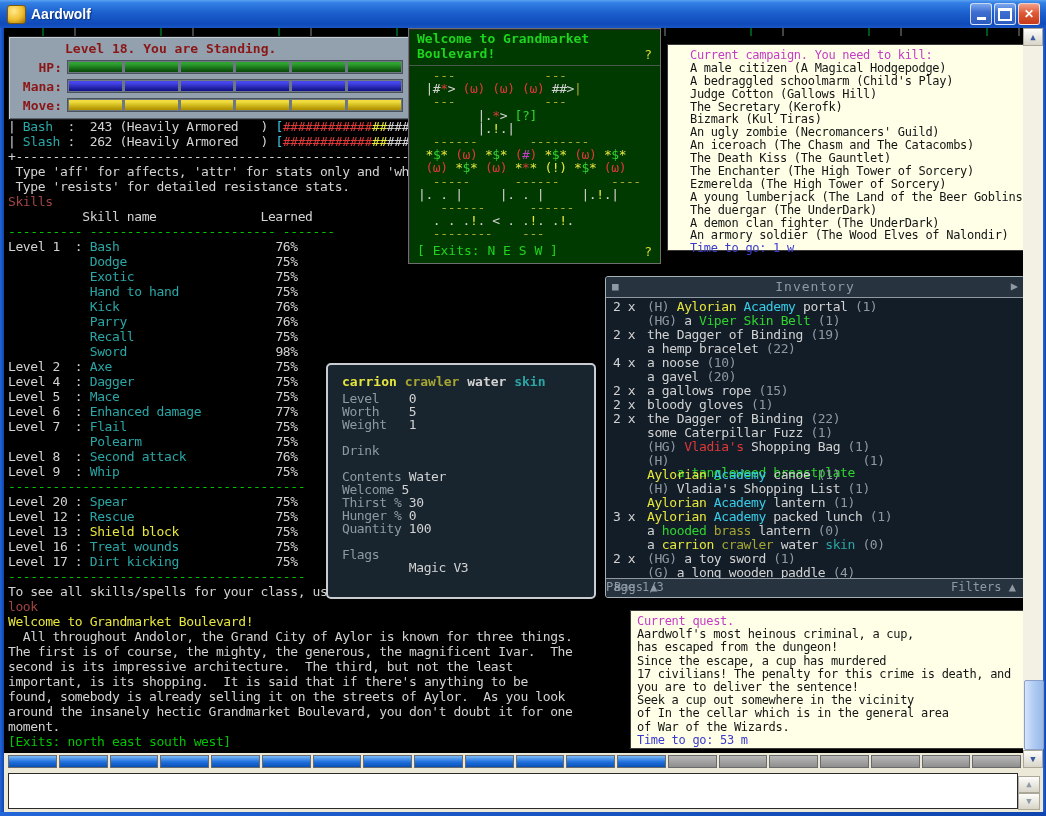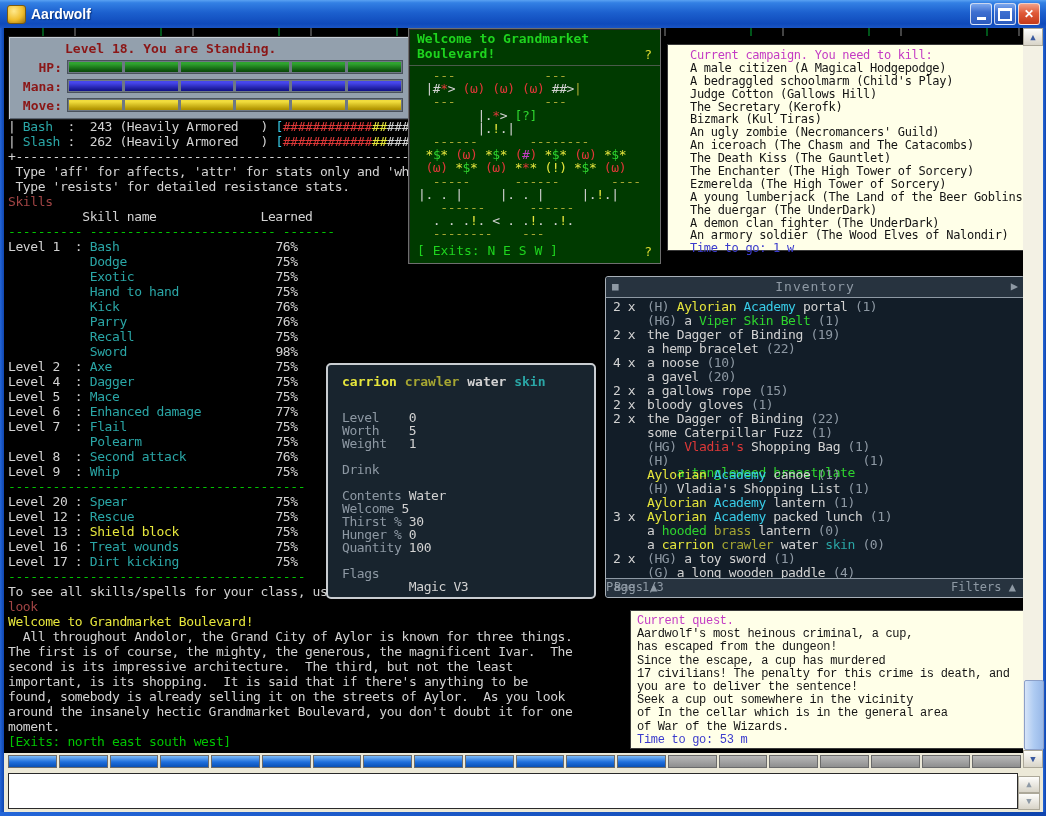--- a/index.html
+++ b/index.html
@@ -45,41 +45,41 @@
   .map-title{position:absolute;left:8px;font-size:13px;font-weight:bold;color:#1ED41E;white-space:pre;}
   .help-q{position:absolute;right:8px;color:#DCDC30;font-size:13px;cursor:default;}
   #map-body{position:absolute;left:9px;top:40px;}
   .mline{height:13.2px;line-height:13.2px;font-size:13px;white-space:pre;letter-spacing:-0.4px;}
   #map-exits{position:absolute;left:8px;bottom:5px;font-size:13px;color:#1ED41E;white-space:pre;}
   
   .cream{background:#FFFFE8;border:1px solid #3A3A3A;z-index:3;box-sizing:border-box;padding:4px 6px;}
   #campaign{left:667px;top:44px;width:357px;height:207px;}
   #quest{left:630px;top:610px;width:394px;height:139px;}
   .cline{height:12.9px;line-height:12.9px;font-size:12px;white-space:pre;color:#141414;letter-spacing:-0.3px;margin-left:16px;}
-  .qline{height:13.2px;line-height:13.2px;font-size:12px;white-space:pre;color:#141414;letter-spacing:-0.3px;font-family:Liberation Mono, monospace;}
+  .qline{height:13.2px;line-height:13.2px;font-size:12px;white-space:pre;color:#141414;letter-spacing:-0.3px;}
   
   #invwin{left:605px;top:276px;width:420px;height:322px;background:#121D28;
     border:1px solid #A8B0B8;border-radius:3px;z-index:3;box-sizing:border-box;}
   #inv-header{height:20px;background:#27333F;border-bottom:1px solid #8E99A4;position:relative;
     color:#8E99A4;font-size:13px;line-height:19px;border-radius:3px 3px 0 0;}
   #inv-title{text-align:center;letter-spacing:1px;}
   #inv-stop{position:absolute;left:6px;top:0;font-size:11px;}
   #inv-next{position:absolute;right:6px;top:0;font-size:12px;cursor:default;}
   #inv-list{position:absolute;left:7px;top:23px;right:4px;}
   .irow{height:14px;line-height:14px;font-size:13px;white-space:pre;display:flex;letter-spacing:-0.4px;}
   .icount{width:34px;color:#D2D2D2;flex:none;}
   #inv-footer{position:absolute;left:0;right:0;bottom:0;height:18px;background:#27333F;
     border-top:1px solid #8E99A4;color:#8E99A4;font-size:12px;line-height:17px;border-radius:0 0 3px 3px;}
   #inv-footer .fl{position:absolute;left:8px;}#inv-footer .fc{width:100%;}
   #inv-footer .fr{position:absolute;right:8px;top:0;}
   
   #popup{left:326px;top:363px;width:270px;height:236px;background:#18242E;
     border:2px solid #C9CDD1;border-radius:5px;z-index:5;box-sizing:border-box;}
   #popup-title{position:absolute;left:14px;top:9px;font-size:13px;font-weight:bold;white-space:pre;}
-  #popup-fields{position:absolute;left:14px;top:46px;}
+  #popup-fields{position:absolute;left:14px;top:27px;}
   .pline{height:13px;line-height:13px;font-size:13px;white-space:pre;letter-spacing:-0.4px;}
   
   #strip{left:4px;top:753px;width:1019px;height:18px;background:#ECE9D8;}
   #activity{position:absolute;left:4px;top:2px;right:2px;height:13px;display:flex;gap:2px;}
   .aseg{flex:1;border:1px solid #6A6A6A;box-sizing:border-box;}
   .aseg.on{background:linear-gradient(180deg,#7BBAF8 0%,#1E6EDC 55%,#0A50B4 100%);}
   .aseg.off{background:linear-gradient(180deg,#B8B8B8,#8E8E8E);}
   
   #inputrow{left:4px;top:771px;width:1039px;height:41px;background:#ECE9D8;}
   #cmd{position:absolute;left:4px;top:2px;width:1010px;height:36px;background:#fff;

